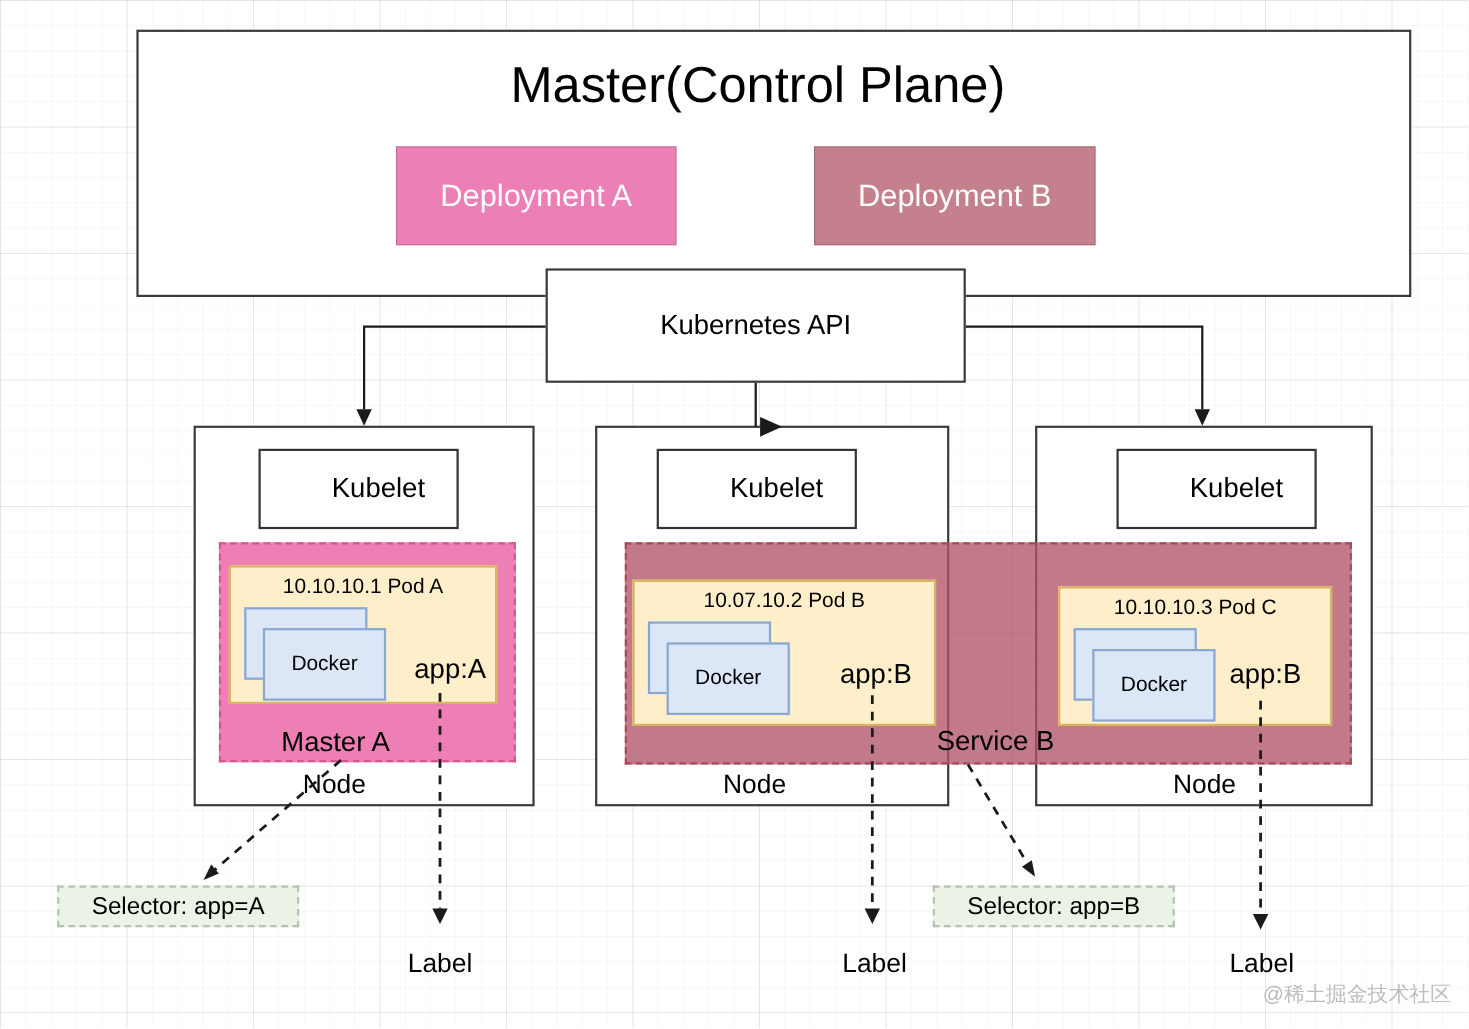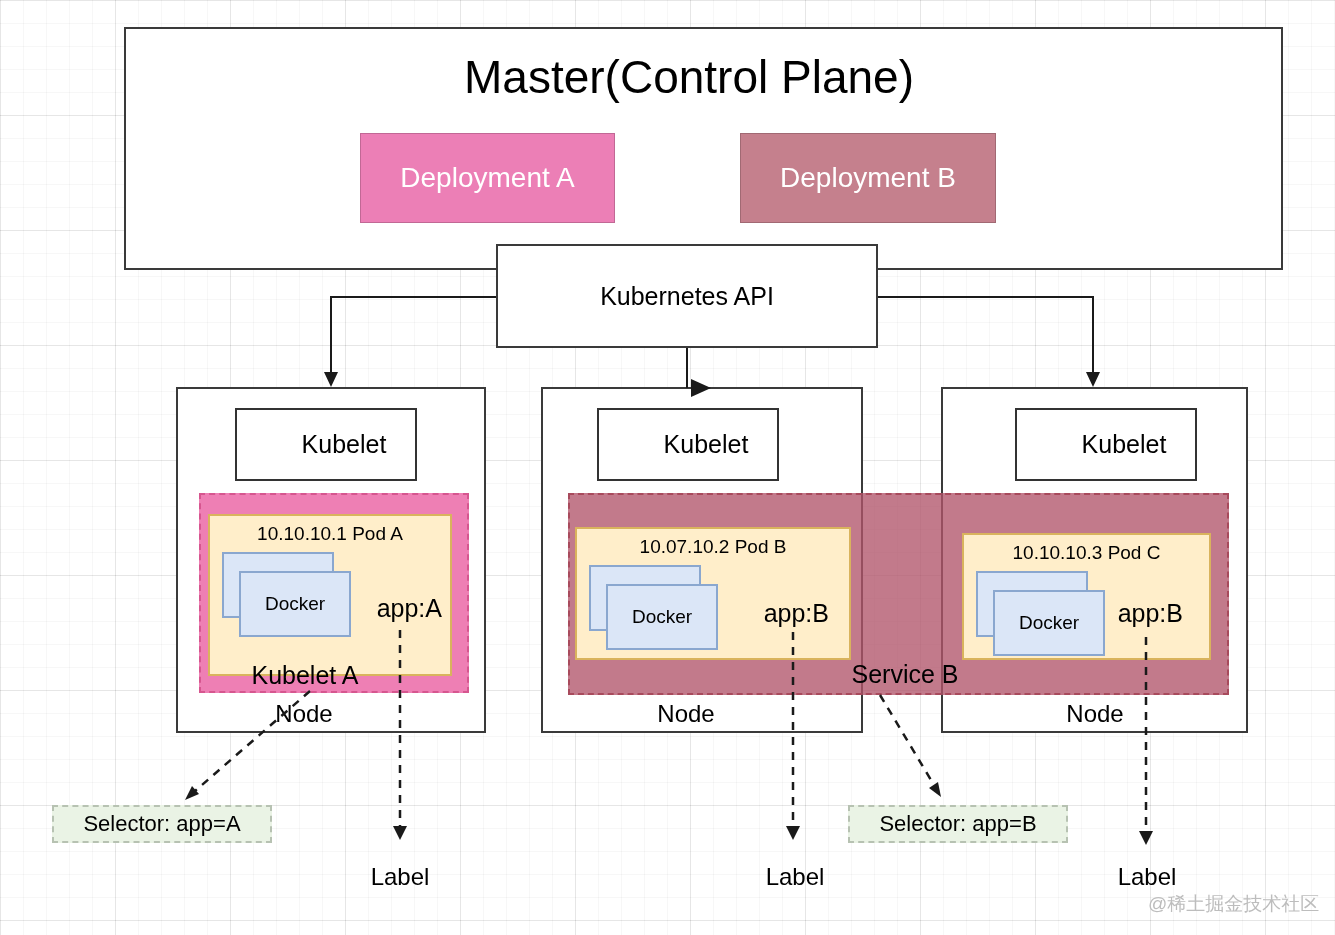--- a/index.html
+++ b/index.html
@@ -28,21 +28,21 @@
   .node-1{left:176px;top:387px;width:310px;height:346px;}
   .node-2{left:541px;top:387px;width:322px;height:346px;}
   .node-3{left:941px;top:387px;width:307px;height:346px;}
   .kubelet{position:absolute;top:19px;width:182px;height:73px;background:#fff;border:2px solid #333;
            display:flex;align-items:center;justify-content:center;font-size:25px;padding-left:36px;}
   .kubelet-1{left:57px;} .kubelet-2{left:54px;} .kubelet-3{left:72px;}
   .service{position:absolute;z-index:6;border:2px dashed;}
   .service-a{left:199px;top:493px;width:270px;height:200px;border-color:#d6568f;}
   .service-b{left:568px;top:493px;width:661px;height:202px;border-color:#a84a5c;}
   .pod{position:absolute;z-index:7;border:2px solid #d9b35d;}
-  .pod-a{left:208px;top:514px;width:244px;height:162px;}
+  .pod-a{left:208px;top:514px;width:244px;height:126px;}
   .pod-b{left:575px;top:527px;width:276px;height:133px;}
   .pod-c{left:962px;top:533px;width:249px;height:127px;}
   .pod-title{position:absolute;top:7px;left:0;width:100%;text-align:center;font-size:19px;}
   .docker{position:absolute;border:2px solid #8aa7cf;}
   .docker-back{left:12px;top:36px;width:112px;height:66px;}
   .docker-front{left:29px;top:55px;width:112px;height:66px;display:flex;align-items:center;justify-content:center;font-size:19px;}
   .app-label{position:absolute;font-size:25px;white-space:nowrap;}
   .pod-a .app-label{right:8px;top:78px;}
   .pod-b .app-label{right:20px;top:70px;}
   .pod-c .app-label{right:26px;top:64px;}
@@ -125,21 +125,21 @@
 
   <div class="pod pod-c" style="background: rgb(255, 238, 202); padding-left: 28px;">
     <div class="pod-title">10.10.10.3 Pod C</div>
     <div class="docker docker-back" style="background: rgb(219, 230, 247);"></div>
     <div class="docker docker-front" style="background: rgb(219, 230, 247);">
       <span>Docker</span>
     </div>
     <div class="app-label">app:B</div>
   </div>
 
-  <div class="float-label service-label svc-a-label">Kubelet A</div>
+  <div class="float-label service-label svc-a-label">Master A</div>
   <div class="float-label service-label svc-b-label">Service B</div>
   <div class="float-label node-label node-1-label">Node</div>
   <div class="float-label node-label node-2-label">Node</div>
   <div class="float-label node-label node-3-label">Node</div>
 
   <div class="selector selector-b" style="background: rgb(234, 243, 229);">
     <span>Selector: app=B</span>
   </div>
   <div class="selector selector-a" style="background: rgb(234, 243, 229);">
     <span>Selector: app=A</span>

